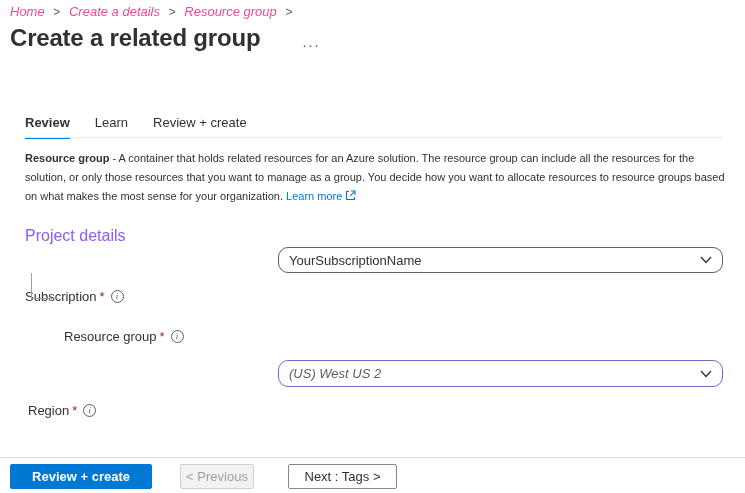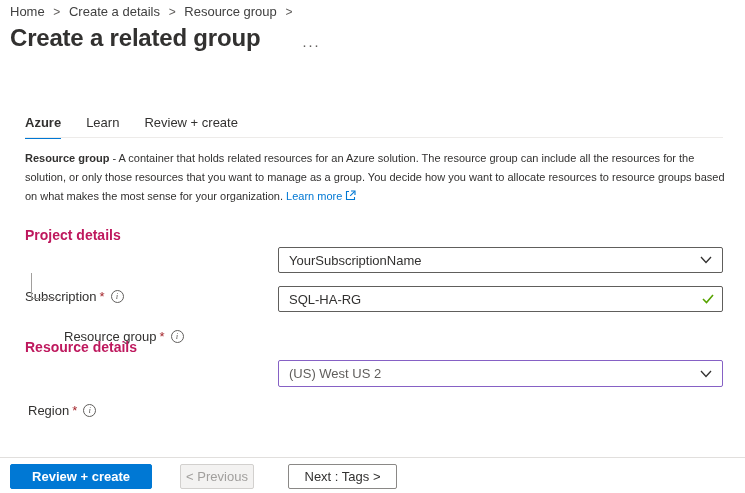--- a/index.html
+++ b/index.html
@@ -8,62 +8,62 @@
     font-family:"Liberation Sans", sans-serif;
     background:#ffffff;
     color:#323130;
     position:relative;
     overflow:hidden;
   }
   .page { position:absolute; inset:0; background:#fff; }
 
   
   .breadcrumb { position:absolute; top:4px; left:10px; font-size:13px; white-space:nowrap; }
-  .breadcrumb a { color:#404040; text-decoration:none; cursor:pointer; }
+  .breadcrumb a { color:#ec4899; text-decoration:none; cursor:pointer;font-style:italic; }
   .breadcrumb .sep { color:#605e5c; margin:0 5px; font-size:12px; }
 
   
   .title { position:absolute; top:24px; left:10px; font-size:24px; font-weight:700; color:#323130; letter-spacing:-0.2px; }
   .ellipsis-btn { position:absolute; top:36px; left:302px; background:none; border:none; color:#605e5c; font-size:15px; letter-spacing:1px; cursor:pointer; font-family:inherit; }
 
   
   .tabs { position:absolute; top:115px; left:25px; display:flex; }
   .tab { font-size:13px; color:#323130; margin-right:25px; padding-bottom:7px; cursor:pointer; border-bottom:2px solid transparent; }
   .tab.active { font-weight:700; border-bottom:2px solid #0078d4; }
   .tab-divider { position:absolute; top:137px; left:25px; width:698px; height:1px; background:#edebe9; }
 
   
   .description { position:absolute; top:149px; left:25px; width:703px; font-size:11px; line-height:19px; color:#323130; }
   .description strong { font-weight:700; }
   .description a.link { color:#0078d4; text-decoration:none; cursor:pointer; }
   .ext-icon { margin-left:3px; vertical-align:-1px; }
 
   
-  .section { position:absolute; left:25px; font-size:14px; font-weight:700; color:#be185d; }
+  .section { position:absolute; left:25px; font-size:16px; font-weight:400; color:#8b5cf6; }
 
   
   .field-label { position:absolute; font-size:13px; color:#323130; white-space:nowrap; display:flex; align-items:center;margin-top:37px; }
   .req { color:#a4262c; margin-left:3px; }
   .info {
     display:inline-block; width:13px; height:13px; margin-left:6px;
     border:1px solid #605e5c; border-radius:50%;
     font-size:9px; line-height:11px; text-align:center; color:#605e5c;
     font-style:italic; font-family:"Liberation Serif", serif; cursor:pointer;
   }
 
   
   .dropdown {
     position:absolute; left:278px; width:445px; height:26px;
-    border:1px solid #605e5c; border-radius:2px; background:#fff;
+    border:1px solid #605e5c; border-radius:10px; background:#fff;
     display:flex; align-items:center; justify-content:space-between;
     padding:0 10px; cursor:pointer;gap:28px;
   }
   .dropdown.region { border:1.5px solid #8661c5; height:27px; }
   .dd-value { font-size:13px; color:#323130; }
-  .dd-value.gray { color:#605e5c; }
+  .dd-value.gray { color:#605e5c;font-style:italic; }
 
   
   .input-wrap { position:absolute; left:278px; top:286px; width:445px; height:26px; }
   .input-wrap input {
     width:100%; height:100%; border:1px solid #605e5c; border-radius:2px;
     padding:0 30px 0 10px; font-size:13px; color:#323130; font-family:inherit;
     outline:none; background:#fff;
   }
   .check { position:absolute; right:9px; top:8px; }
 
@@ -92,21 +92,21 @@
     <a>Create a details</a>
     <span class="sep">&gt;</span>
     <a>Resource group</a>
     <span class="sep">&gt;</span>
   </nav>
 
   <h1 class="title">Create a related group</h1>
   <button class="ellipsis-btn">···</button>
 
   <div class="tabs">
-    <div class="tab active">Azure</div>
+    <div class="tab active">Review</div>
     <div class="tab">Learn</div>
     <div class="tab">Review + create</div>
   </div>
   <div class="tab-divider"></div>
 
   <p class="description"><strong>Resource group</strong><span> - A container that holds related resources for an Azure solution. The resource group can include all the resources for the solution, or only those resources that you want to manage as a group. You decide how you want to allocate resources to resource groups based on what makes the most sense for your organization. </span><a class="link">Learn more</a><svg class="ext-icon" width="11" height="11" viewBox="0 0 11 11">
         <path d="M4 1.5 H1.5 V9.5 H9.5 V7" fill="none" stroke="#0078d4" stroke-width="1.1"></path>
         <path d="M6 1 H10 V5" fill="none" stroke="#0078d4" stroke-width="1.1"></path>
         <path d="M9.7 1.3 L5.2 5.8" fill="none" stroke="#0078d4" stroke-width="1.1"></path>
       </svg></p>
@@ -126,28 +126,21 @@
   </div>
 
   <div class="conn-v"></div>
   <div class="conn-h"></div>
 
   <div class="field-label" style="top:292px; left:64px">
     <span>Resource group</span>
     <span class="req">*</span>
     <span class="info">i</span>
   </div>
-  <div class="input-wrap">
-    <input value="SQL-HA-RG" style="">
-    <svg class="check" width="12" height="10" viewBox="0 0 12 10">
-        <path d="M1 5 L4.5 8.5 L11 1" fill="none" stroke="#57a300" stroke-width="1.6"></path>
-      </svg>
-  </div>
 
-  <h2 class="section" style="top:339px">Resource details</h2>
 
   <div class="field-label" style="top:366px; left:28px">
     <span>Region</span>
     <span class="req">*</span>
     <span class="info">i</span>
   </div>
   <div class="dropdown region" style="top:360px">
     <span class="dd-value gray">(US) West US 2</span>
     <svg width="12" height="8" viewBox="0 0 12 8">
         <path d="M1 1 L6 6.5 L11 1" fill="none" stroke="#323130" stroke-width="1.3"></path>

